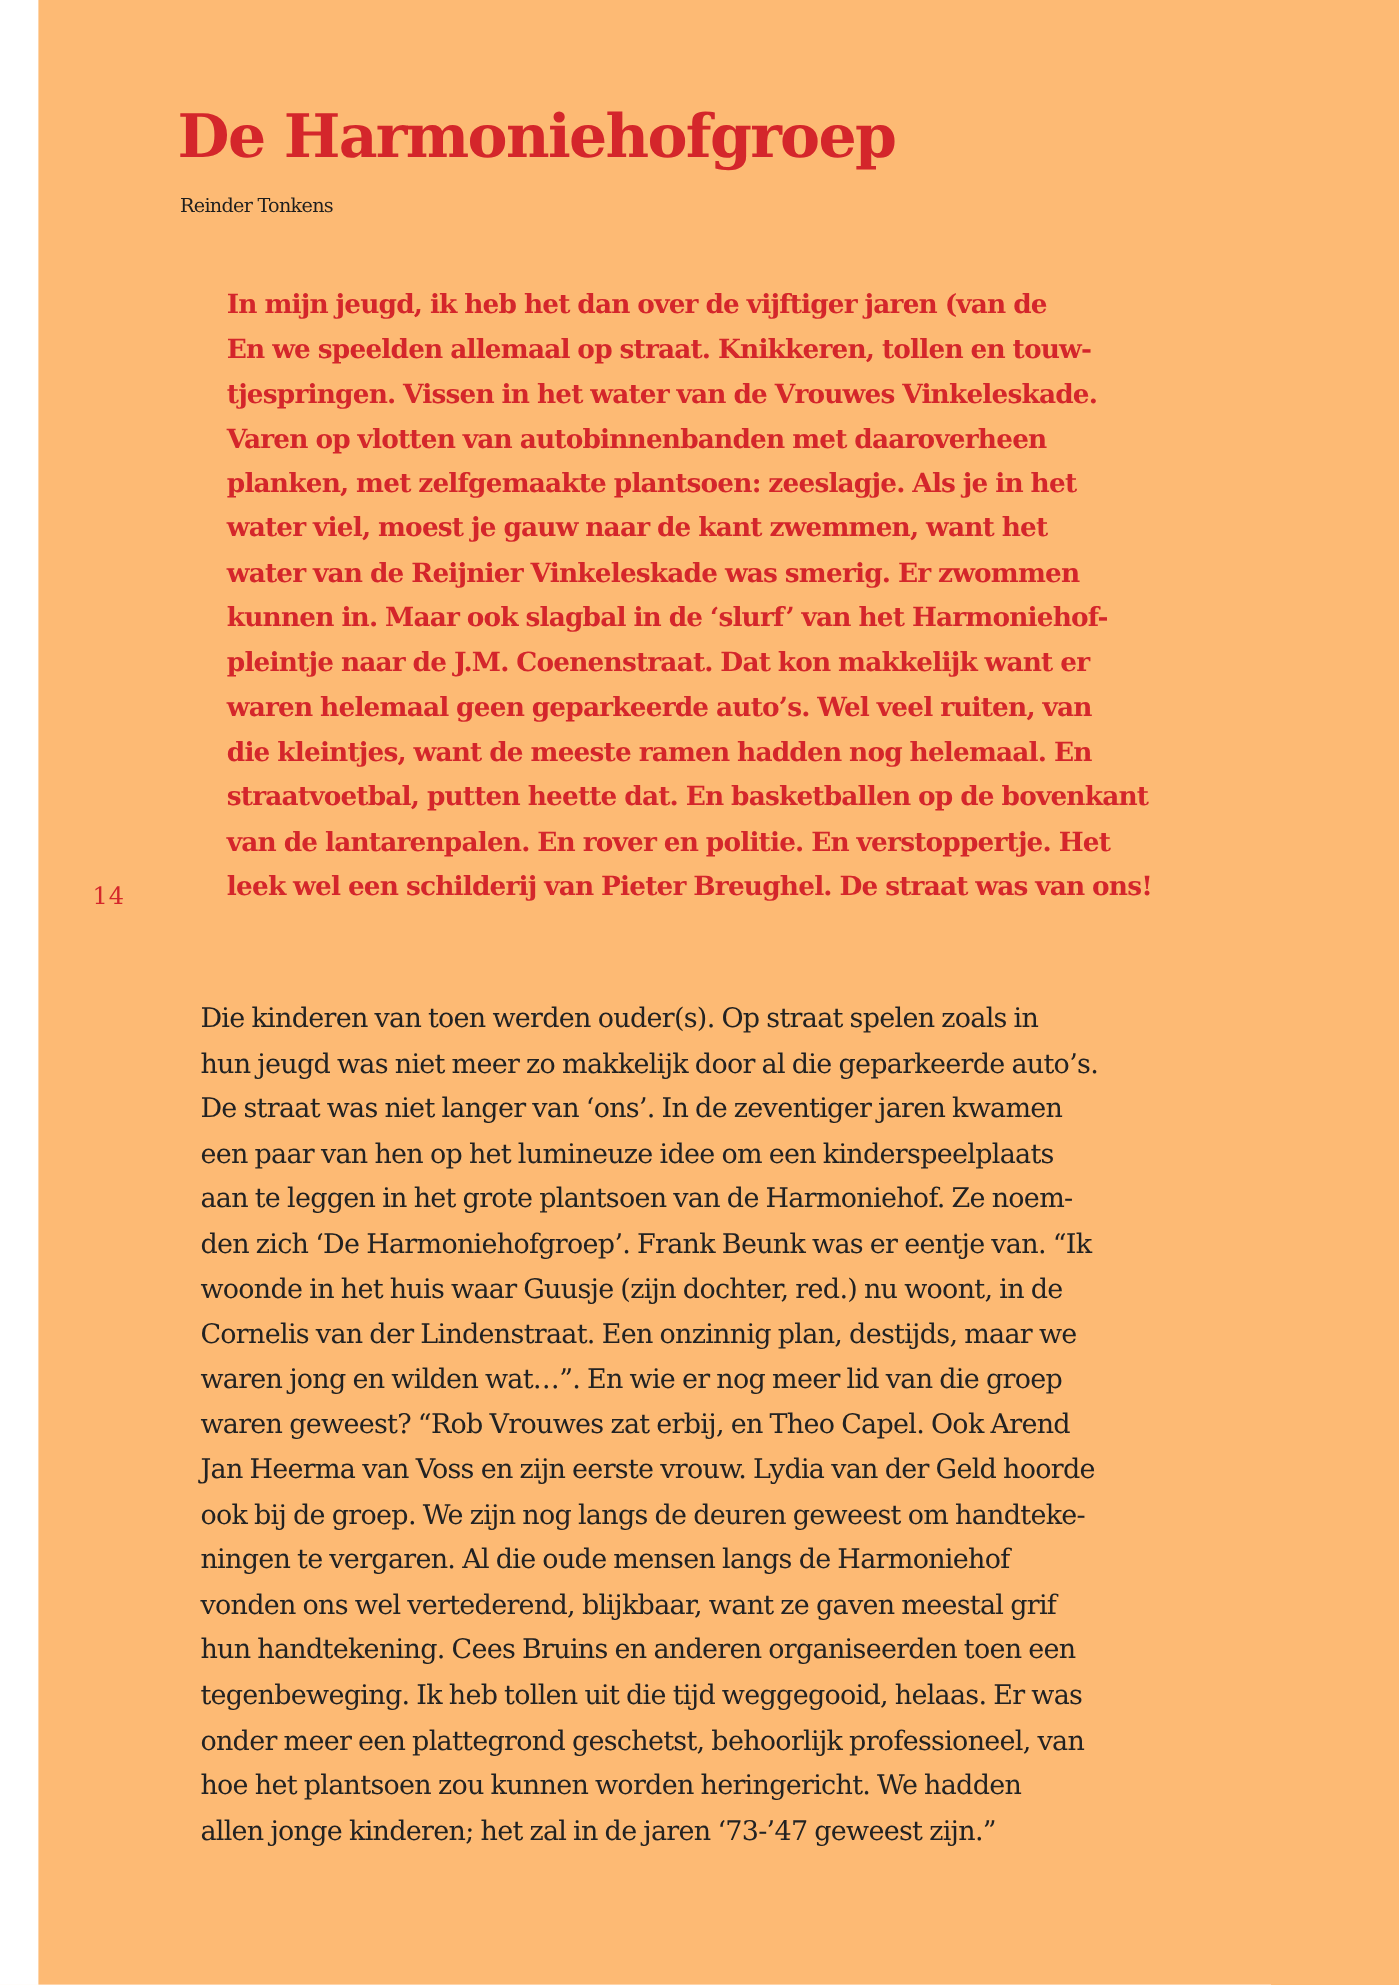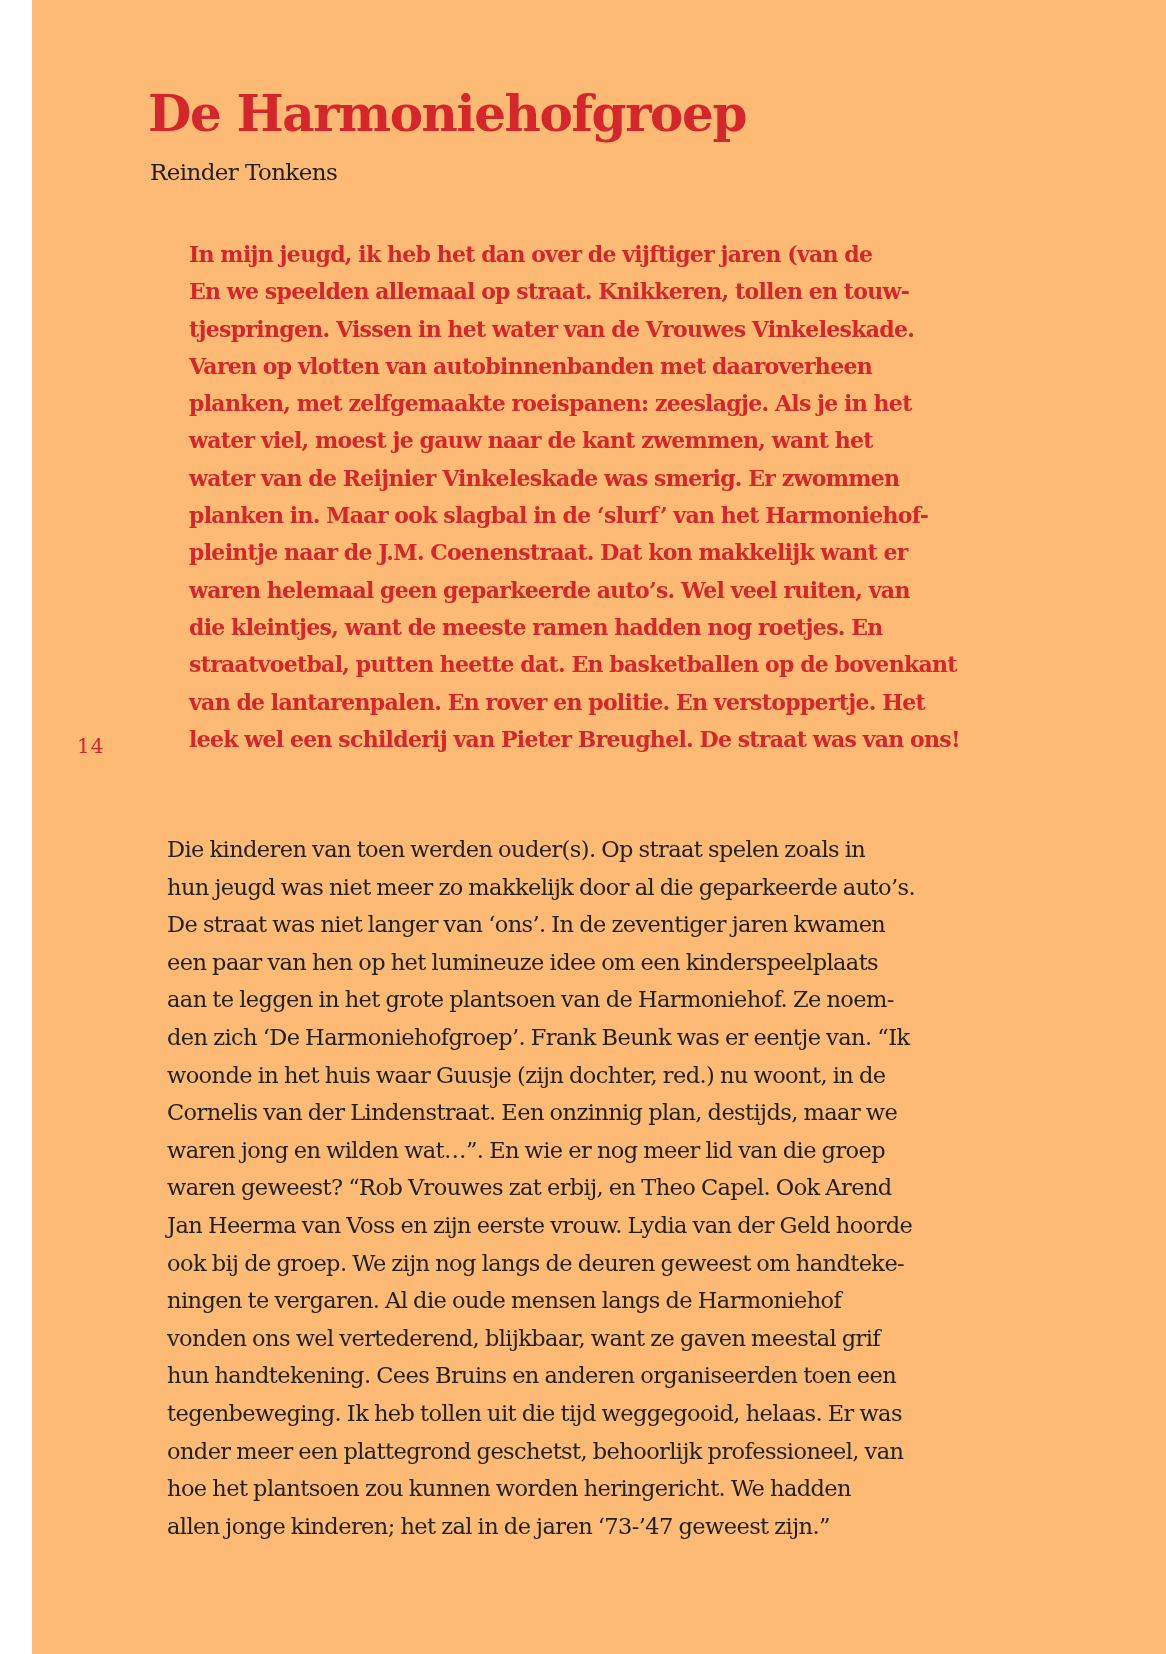--- a/index.html
+++ b/index.html
@@ -34,21 +34,21 @@
       letter-spacing: -1.4px;
       color: #d4262b;
       white-space: nowrap;
     }
     .author {
       position: absolute;
       left: 118px;
       top: 157px;
       margin: 0;
       font-family: "DejaVu Serif", serif;
-      font-size: 23px;
+      font-size: 16px;
       line-height: 30px;
       letter-spacing: -0.6px;
       color: #1e1e1e;
       white-space: nowrap;
     }
     .intro {
       position: absolute;
       left: 157px;
       top: 236px;
       width: 840px;
@@ -96,27 +96,27 @@
 
   <h1 class="title">De Harmoniehofgroep</h1>
 
   <p class="author">Reinder Tonkens</p>
 
   <p class="intro">
     <span class="line">In mijn jeugd, ik heb het dan over de vijftiger jaren (van de</span>
     <span class="line">En we speelden allemaal op straat. Knikkeren,  tollen en touw-</span>
     <span class="line">tjespringen. Vissen in het water van de Vrouwes Vinkeleskade.</span>
     <span class="line">Varen op vlotten van autobinnenbanden met daaroverheen</span>
-    <span class="line">planken, met zelfgemaakte roeispanen: zeeslagje. Als je in het</span>
+    <span class="line">planken, met zelfgemaakte plantsoen: zeeslagje. Als je in het</span>
     <span class="line">water viel, moest je gauw naar de kant zwemmen, want het</span>
     <span class="line">water van de Reijnier Vinkeleskade was smerig. Er zwommen</span>
-    <span class="line">planken in. Maar ook slagbal in de ‘slurf’ van het Harmoniehof-</span>
+    <span class="line">kunnen in. Maar ook slagbal in de ‘slurf’ van het Harmoniehof-</span>
     <span class="line">pleintje naar de J.M. Coenenstraat. Dat kon makkelijk want er</span>
     <span class="line">waren helemaal geen geparkeerde auto’s. Wel veel ruiten, van</span>
-    <span class="line">die kleintjes, want de meeste ramen hadden nog roetjes. En</span>
+    <span class="line">die kleintjes, want de meeste ramen hadden nog helemaal. En</span>
     <span class="line">straatvoetbal, putten heette dat. En basketballen op de bovenkant</span>
     <span class="line">van de lantarenpalen. En rover en politie. En verstoppertje. Het</span>
     <span class="line">leek wel een schilderij van Pieter Breughel. De straat was van ons!</span>
   </p>
 
   <div class="page-number">14</div>
 
   <p class="body">
     <span class="line">Die kinderen van toen werden ouder(s). Op straat spelen zoals in</span>
     <span class="line">hun jeugd was niet meer zo makkelijk door al die geparkeerde auto’s.</span>

